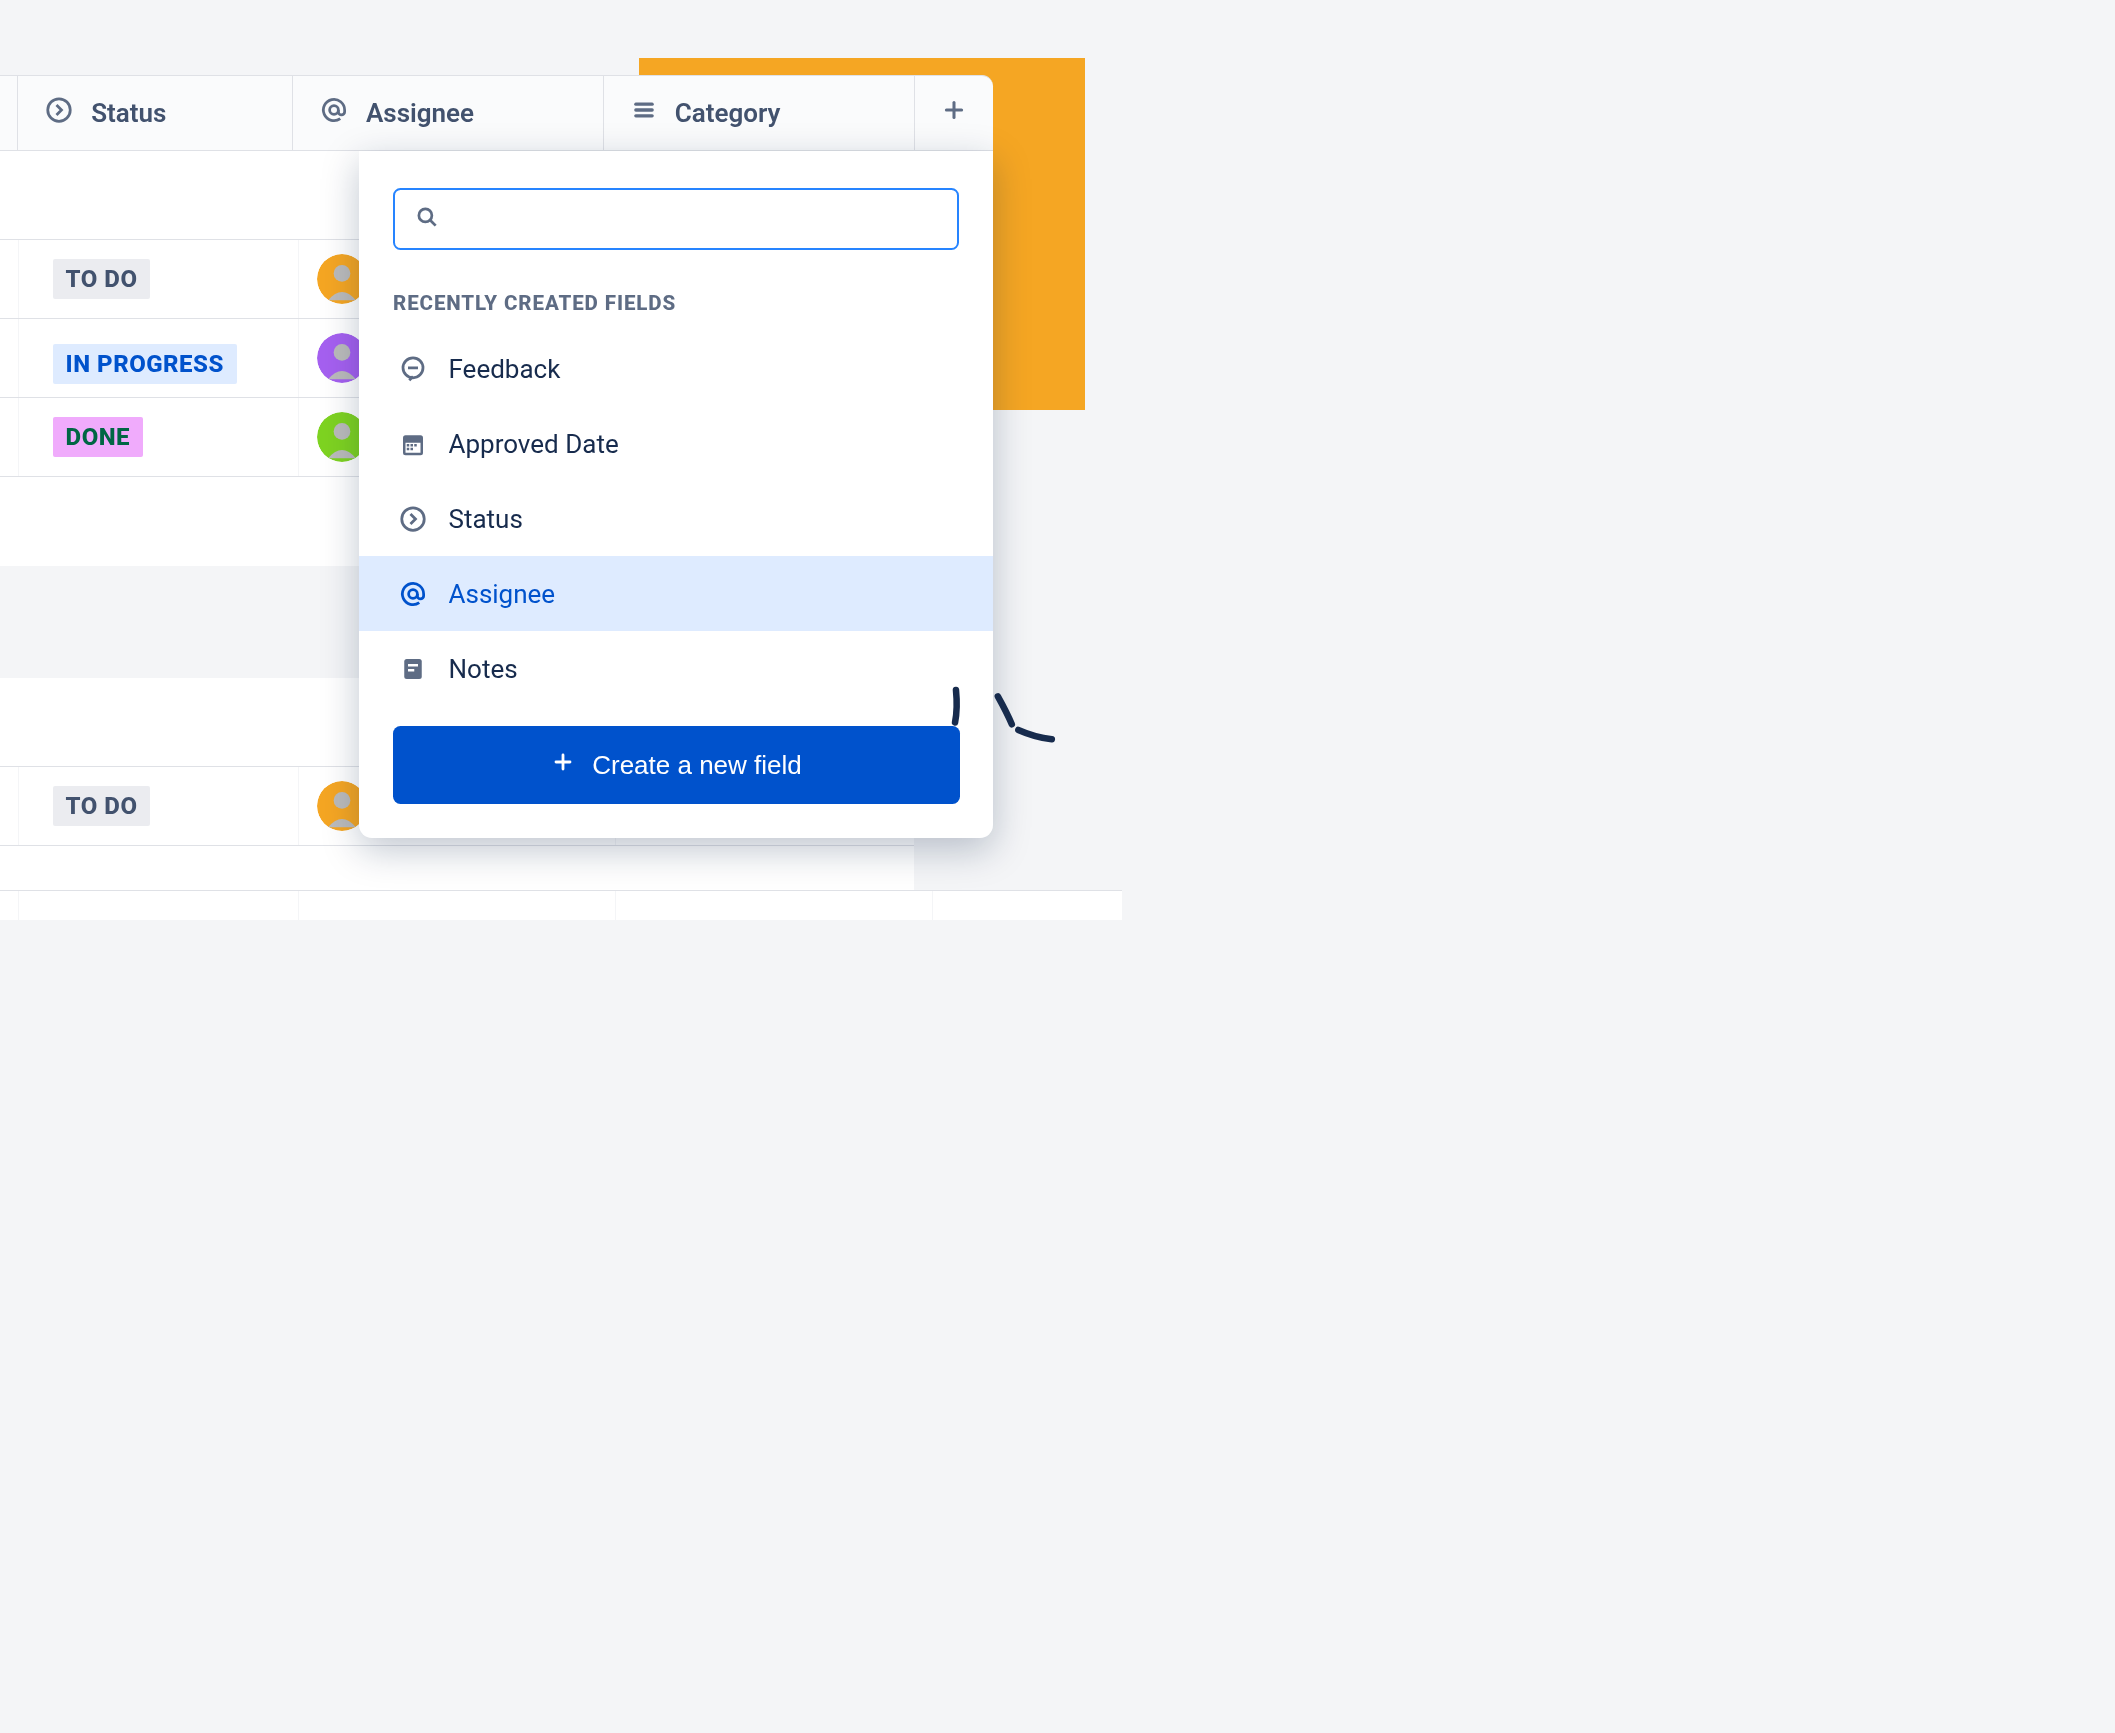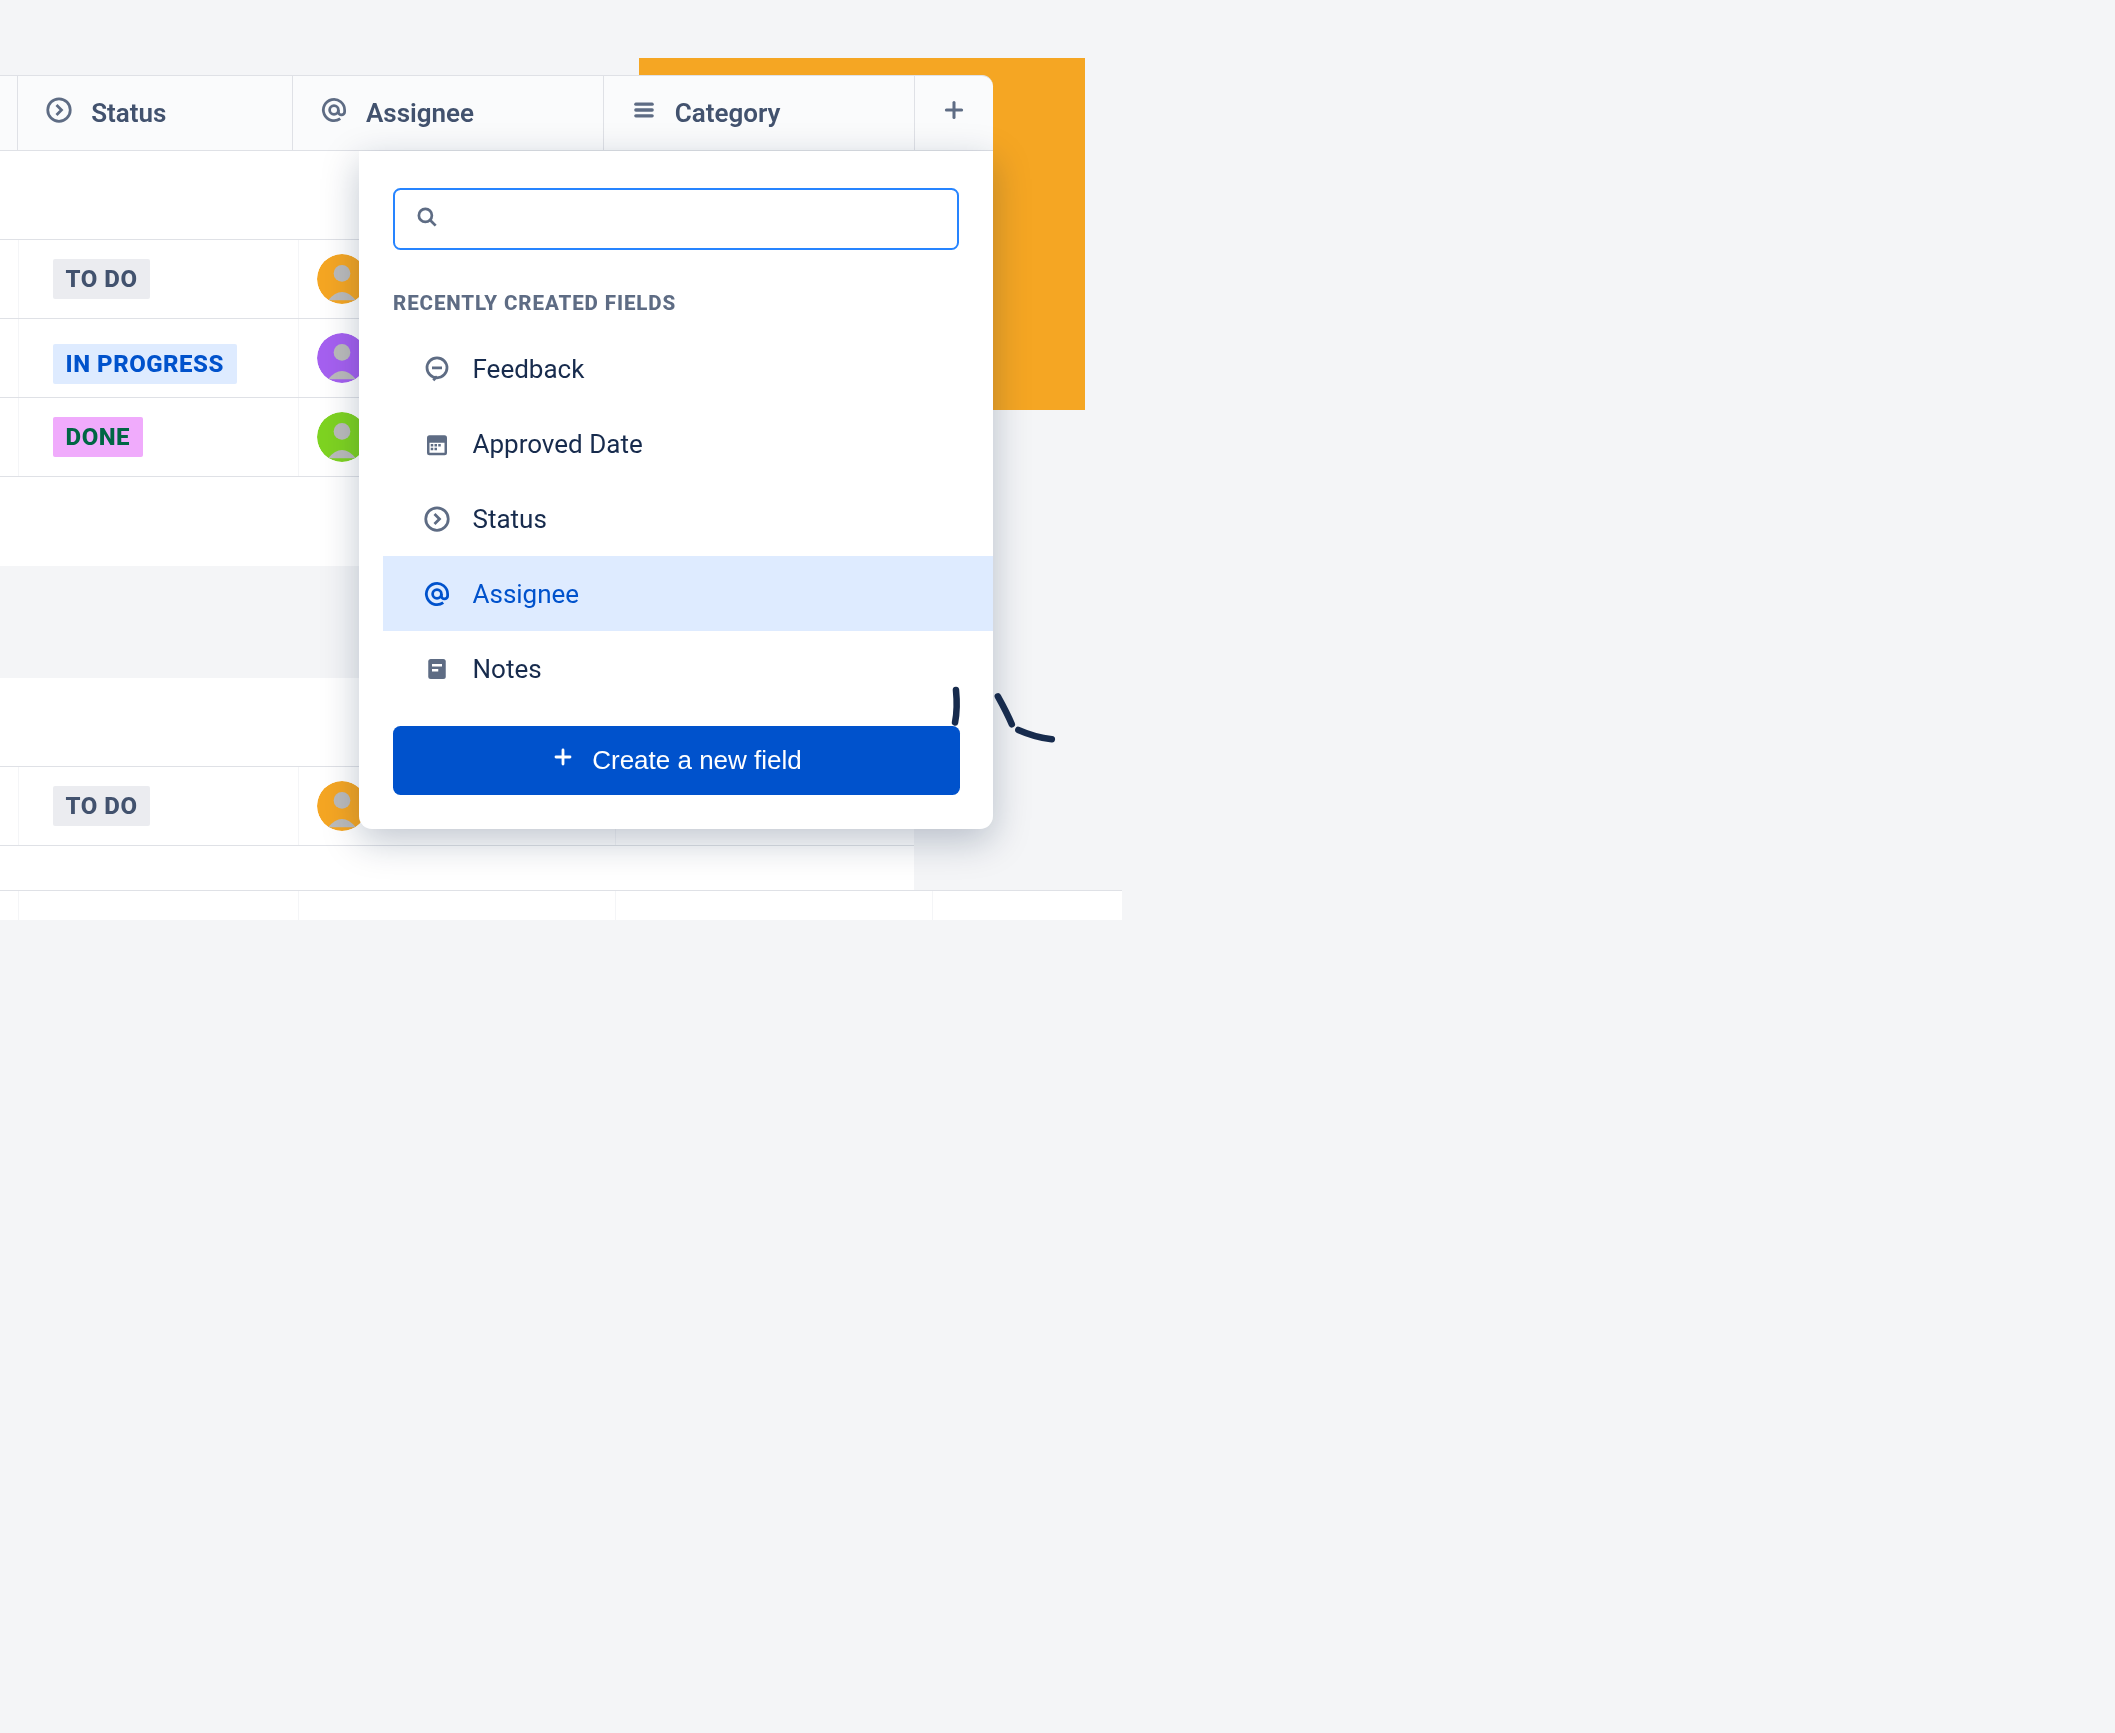--- a/index.html
+++ b/index.html
@@ -131,31 +131,30 @@
   letter-spacing: 0.9px;
 }
 .field-item {
   display: flex;
   align-items: center;
   gap: 20.5px;
   padding: 22.4px 39px;
   font-size: 26px;
   color: #172b4d;
   cursor: pointer;
-  margin-left: 24px;
 }
 .field-item.highlighted {
   background: #deebff;
   color: #0052cc;
 }
 .field-item .icon { width: 30px; height: 30px; display: flex; align-items: center; justify-content: center; }
 .field-item.highlighted .icon { color: #0052cc; }
 .create-btn {
   margin: 20.5px 34px 0;
-  height: 69px;
+  height: 78px;
   background: #0052cc;
   color: #fff;
   border: none;
   border-radius: 7.5px;
   display: flex;
   align-items: center;
   justify-content: center;
   gap: 17px;
   font-size: 26px;
   font-weight: 500;

